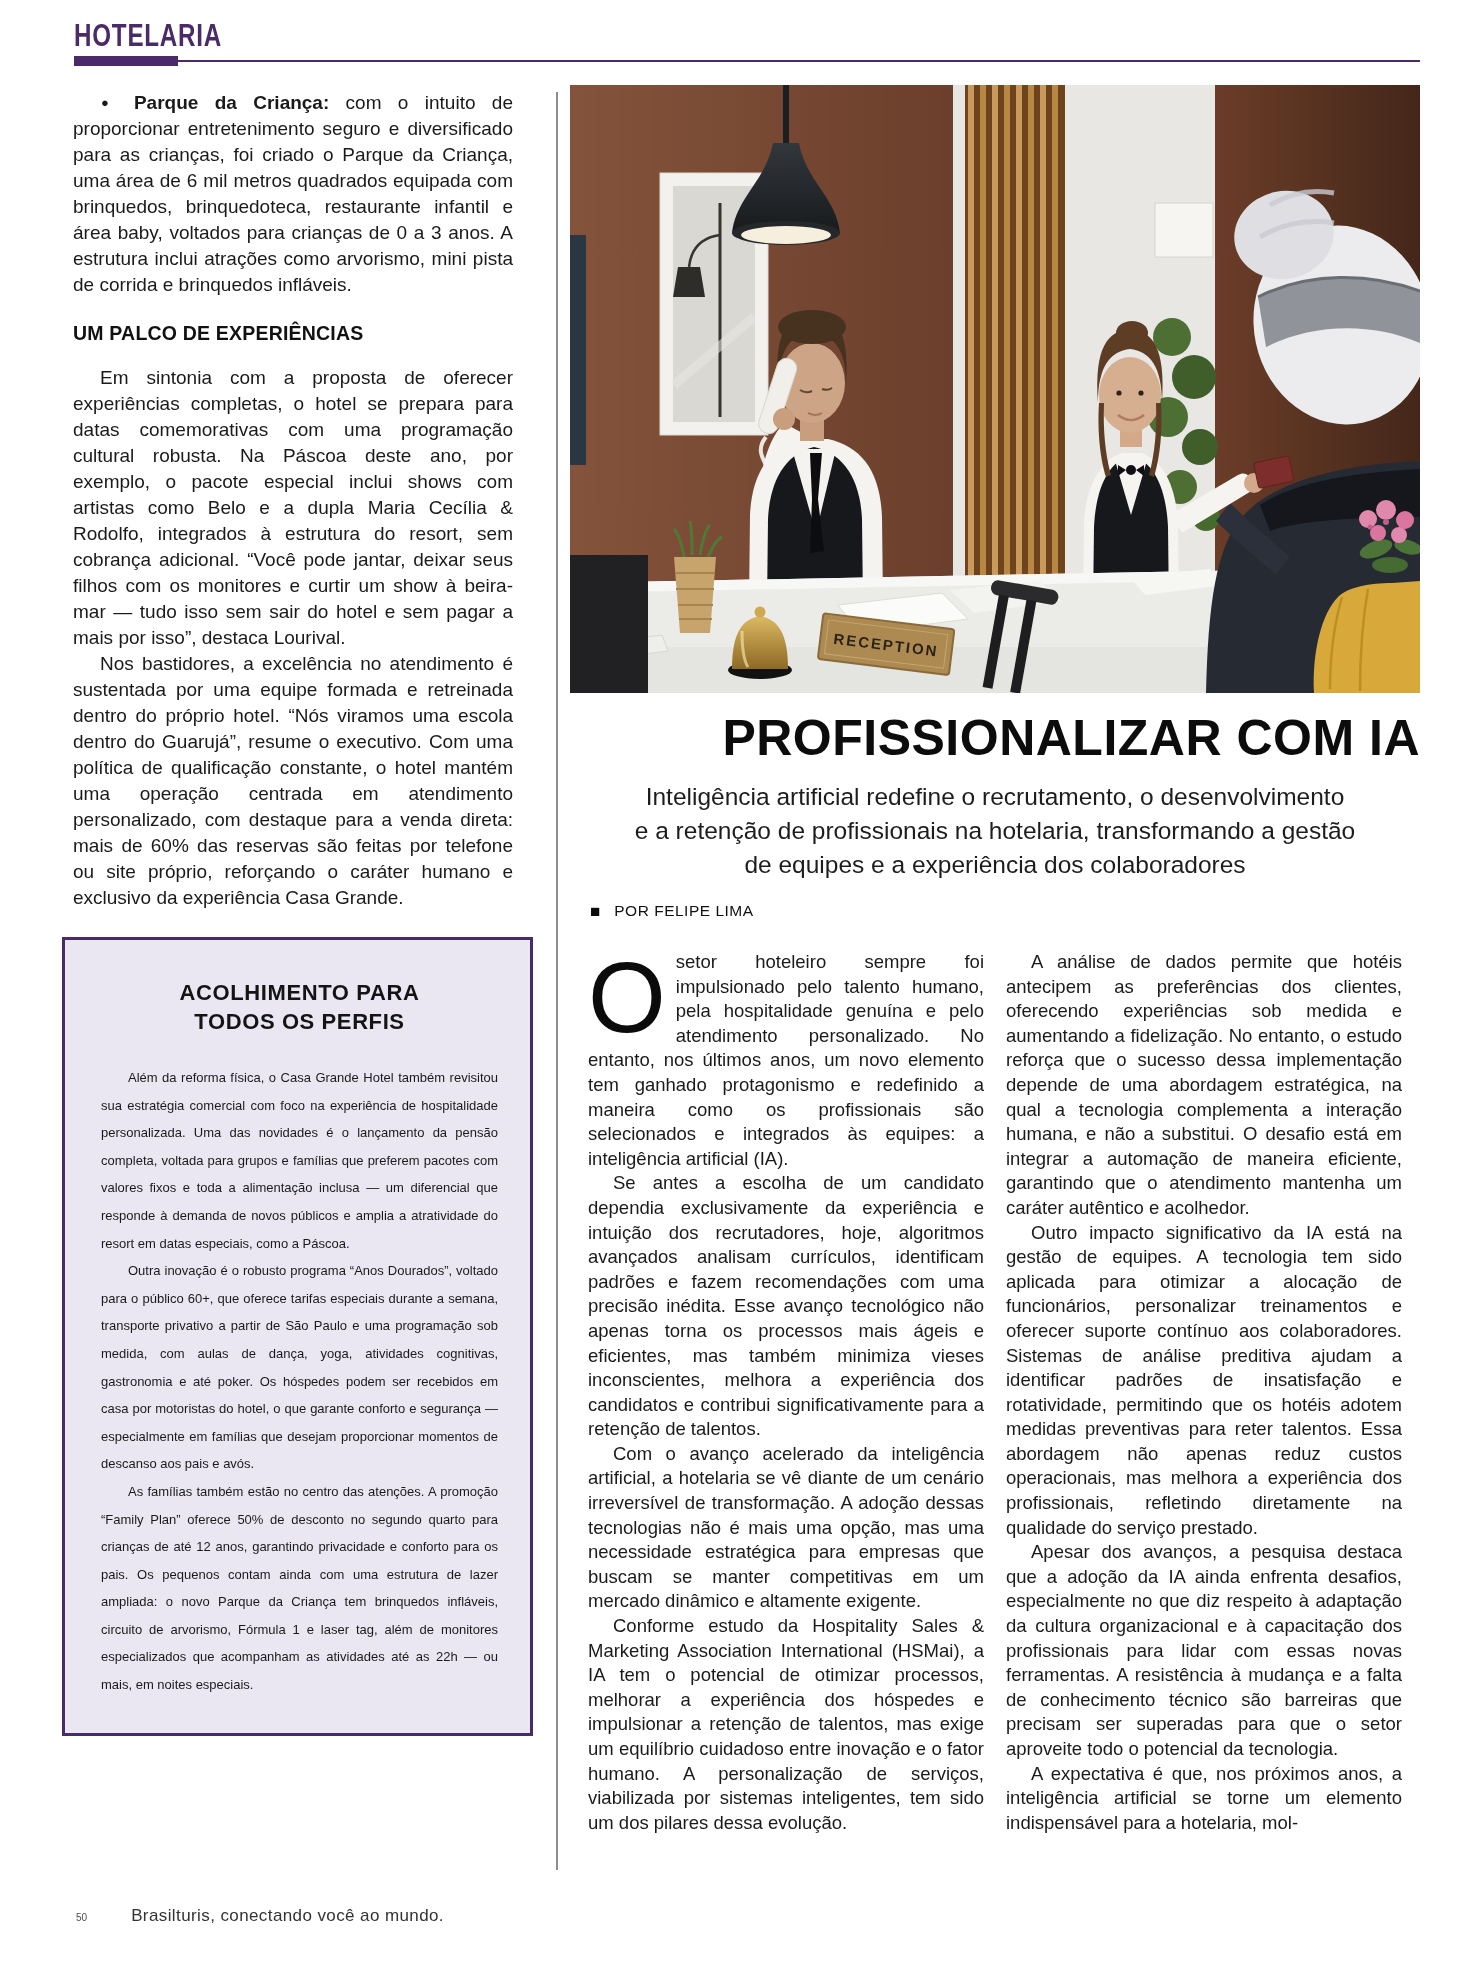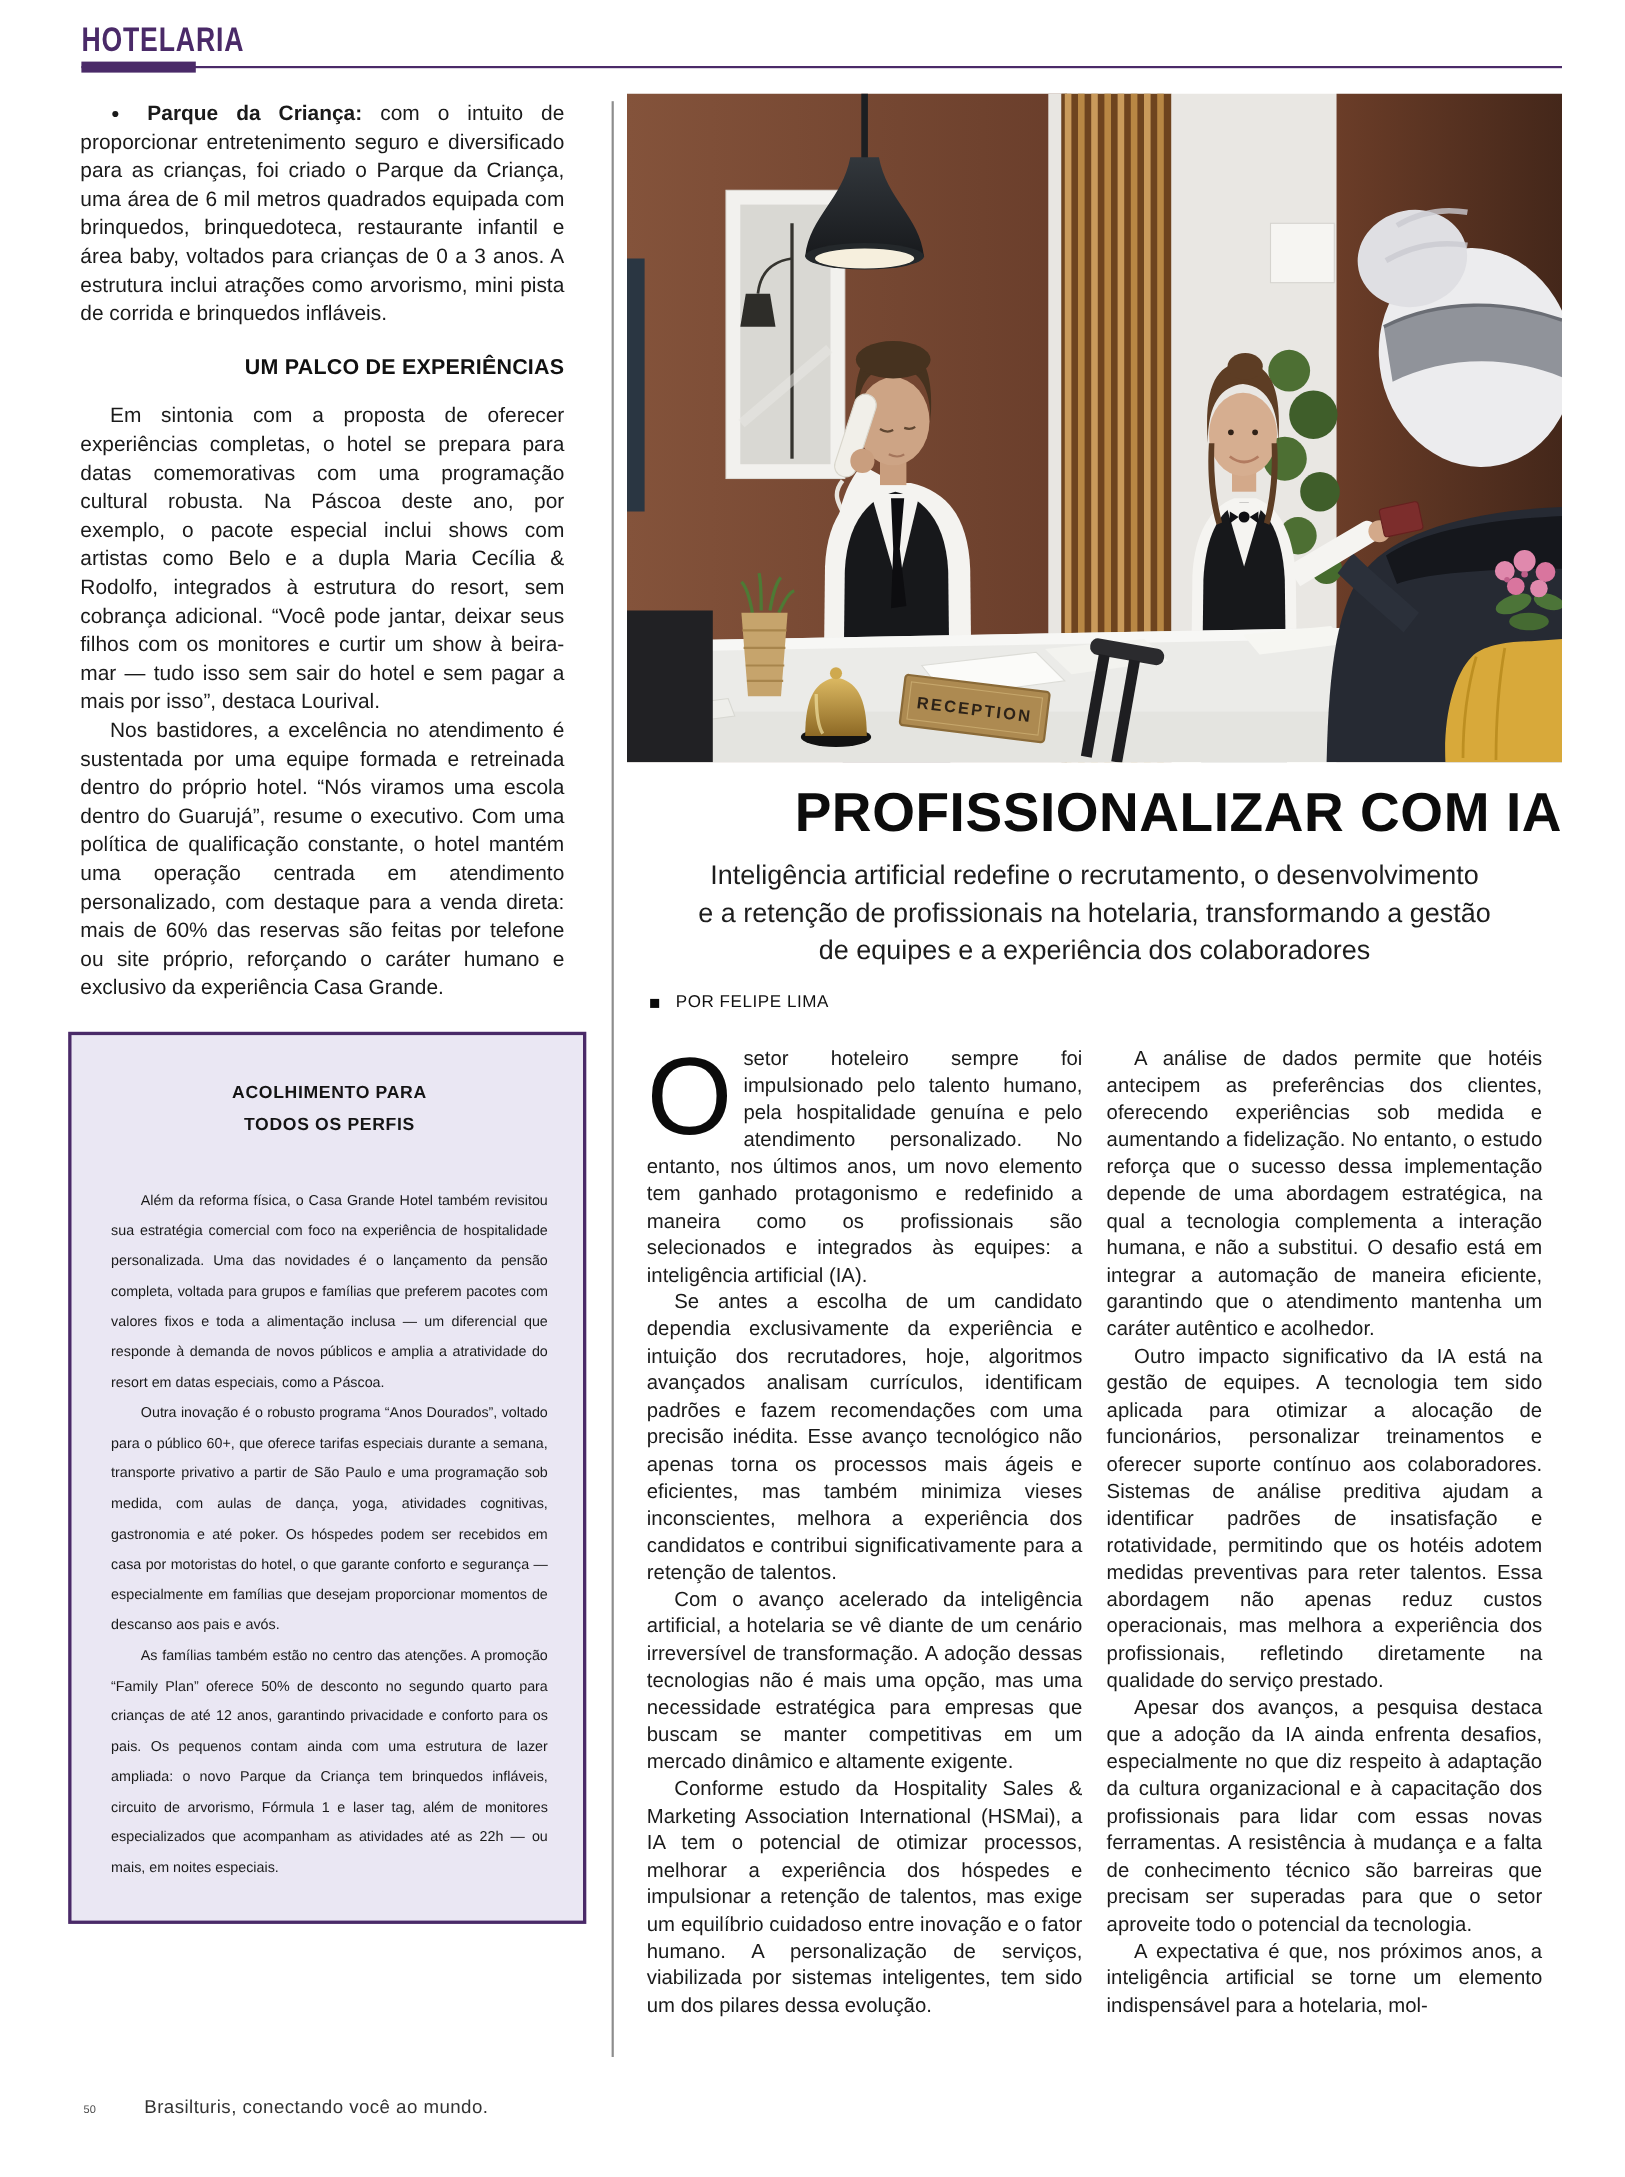--- a/index.html
+++ b/index.html
@@ -15,30 +15,30 @@
   }
   .rule-thin{position:absolute;left:74px;top:60px;width:1346px;height:2px;background:#4a2a68;}
   .rule-thick{position:absolute;left:74px;top:56px;width:104px;height:10px;background:#4a2a68;}
   
   .left-col{position:absolute;left:62px;top:90px;width:471px;}
   .left-col .bodytext{margin:0 20px 0 11px;font-size:19px;line-height:26px;text-align:justify;}
   .left-col p{margin:0;}
   .p-indent{text-indent:27px;}
   .bullet{font-size:13px;vertical-align:2px;padding:0 14px 0 28px;}
   .crosshead{
-    margin:24px 20px 20px 11px;text-align:right;font-weight:bold;font-size:19.5px;
+    margin:24px 20px 20px 11px;text-align:left;font-weight:bold;font-size:19.5px;
     letter-spacing:.2px;color:#111;
   }
   .infobox{
     margin-top:26px;background:#eae7f3;border:3px solid #4a2a68;
     padding:38px 32px 34px 36px;box-sizing:border-box;
   }
   .infobox-title{
-    text-align:center;font-weight:bold;font-size:16px;line-height:29px;
-    letter-spacing:.6px;color:#141414;margin:0 0 40px 0;
+    text-align:center;font-weight:bold;font-size:22px;line-height:29px;
+    letter-spacing:.6px;color:#141414;margin:0 0 28px 0;
   }
   .infobox p{margin:0;font-size:13px;line-height:27.6px;text-align:justify;text-indent:27px;}
   
   .vdivider{position:absolute;left:556px;top:92px;width:2px;height:1778px;background:#8d8d8d;}
   
   .main-col{position:absolute;left:570px;top:85px;width:850px;}
   .photo{display:block;width:850px;height:608px;}
   .headline{
     margin:16px 0 0 0;text-align:right;font-weight:bold;font-size:50px;line-height:58px;
     color:#0c0c0c;letter-spacing:.5px;

